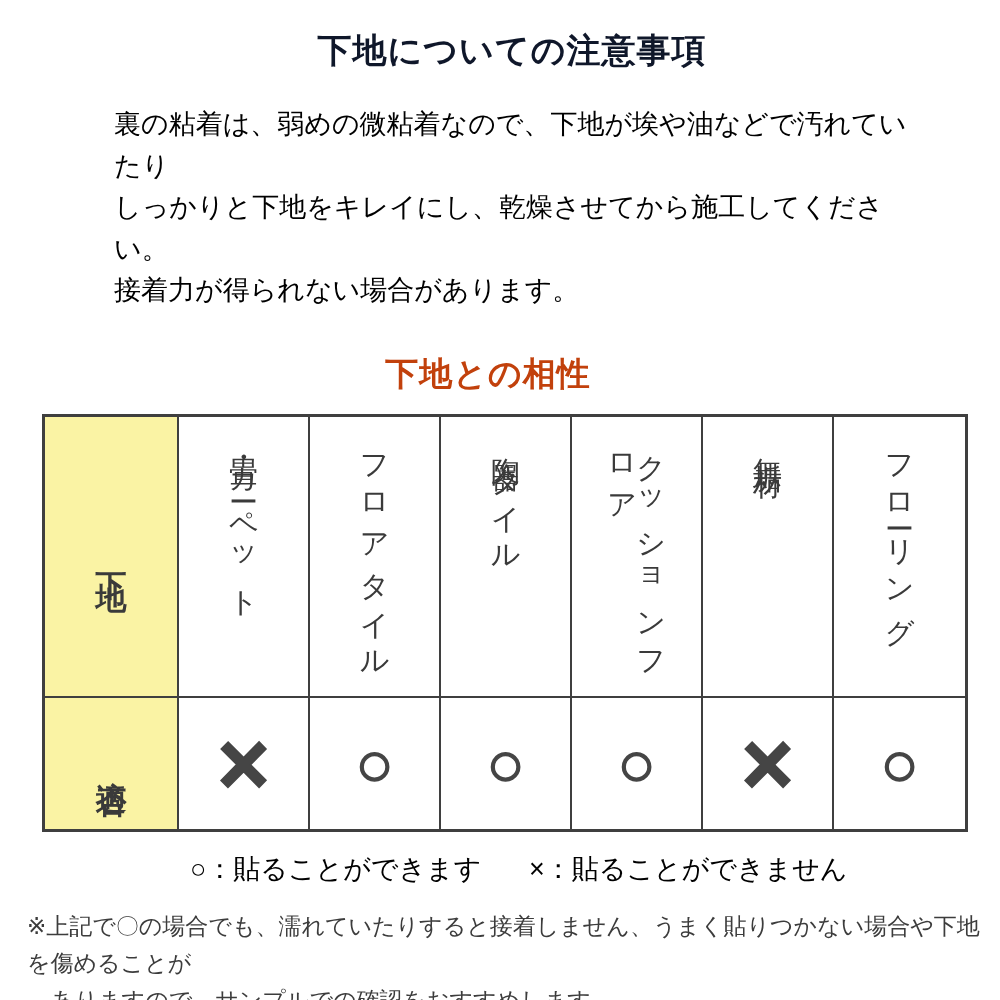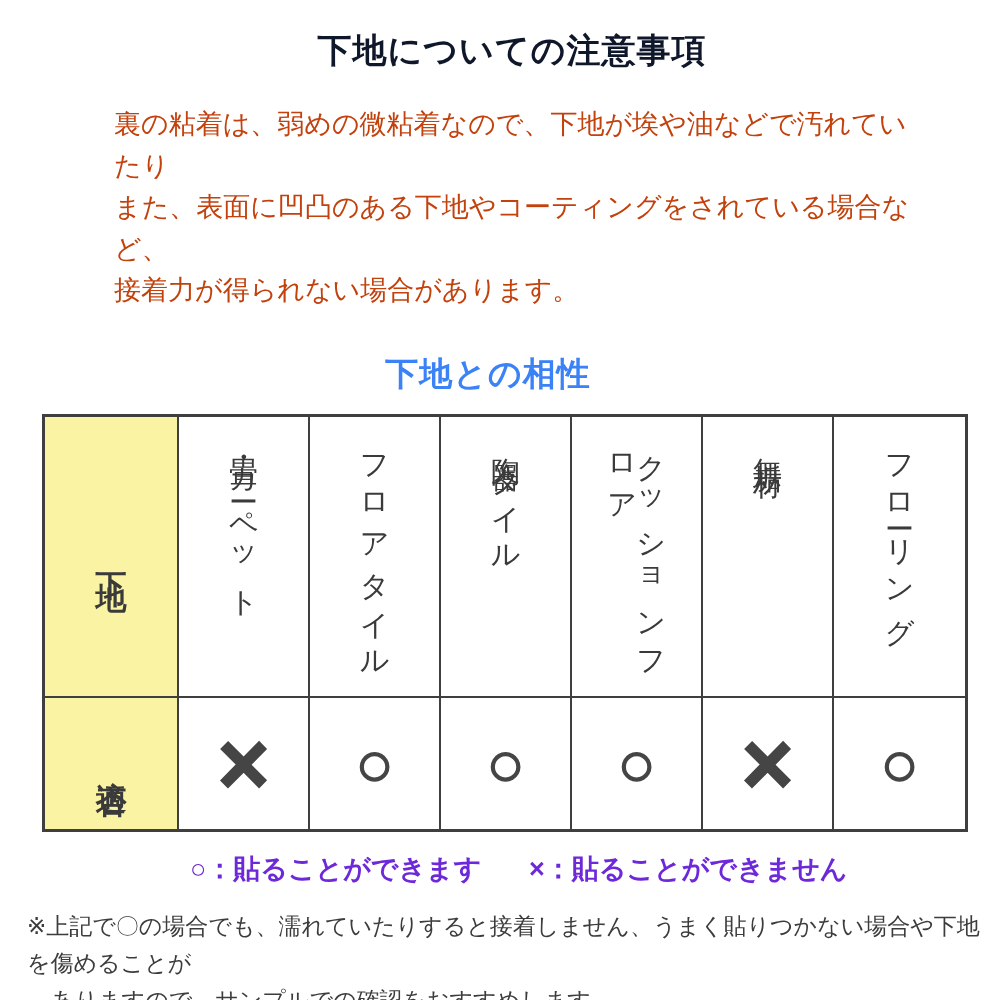--- a/index.html
+++ b/index.html
@@ -16,27 +16,27 @@
   }
   
   .title{
     position:absolute;top:28px;left:12px;width:1000px;
     margin:0;text-align:center;
     font-size:34px;font-weight:800;letter-spacing:1px;color:#0f172a;
   }
   
   .intro{
     position:absolute;top:104px;left:114px;width:820px;
-    font-size:27px;line-height:41.5px;font-weight:500;color:#c2410c;
+    font-size:27px;line-height:41.5px;font-weight:500;color:#000000;
   }
   
   .table-title{
     position:absolute;top:352px;left:0;width:976px;
     margin:0;text-align:center;
-    font-size:33px;font-weight:800;letter-spacing:1px;color:#3b82f6;
+    font-size:33px;font-weight:800;letter-spacing:1px;color:#c2410c;
   }
   
   .compat-table{
     position:absolute;top:414px;left:42px;
     display:grid;
     grid-template-columns:134px repeat(6,131px);
     grid-template-rows:281px 131px;
     border:3px solid #3f3f3f;
     background:#fff;
   }
@@ -69,39 +69,39 @@
     font-weight:700;
     line-height:1;
     -webkit-text-stroke:1.5px #454545;
   }
   .symval[data-v="○"]{font-size:64px;}
   .symval[data-v="×"]{font-size:90px;}
   
   .legend-ok{position:absolute;top:851px;left:190px;}
   .legend-ng{position:absolute;top:851px;left:529px;}
   .legend-item{
-    font-size:27px;font-weight:700;color:#6d28d9;white-space:nowrap;
+    font-size:27px;font-weight:400;color:#000000;white-space:nowrap;
   }
   
   .footnote{
     position:absolute;top:908px;left:27px;width:955px;
     font-size:23px;line-height:37px;font-weight:500;color:#3c3c3c;
   }
   .footnote .fn-line2{margin-left:24px;}
 </style>
 </head>
 <body>
 
 <div class="canvas">
 
   <h1 class="title">下地についての注意事項</h1>
 
   <div class="intro">
     <div class="intro-line">裏の粘着は、弱めの微粘着なので、下地が埃や油などで汚れていたり</div>
-    <div class="intro-line">また、表面に凹凸のある下地やコーティングをされている場合など、</div>
+    <div class="intro-line">しっかりと下地をキレイにし、乾燥させてから施工してください。</div>
     <div class="intro-line">接着力が得られない場合があります。</div>
   </div>
 
   <h2 class="table-title">下地との相性</h2>
 
   <div class="compat-table">
 
     <div class="cell head center yellow rowlabel">
       <span class="vspan">下地</span>
     </div>

